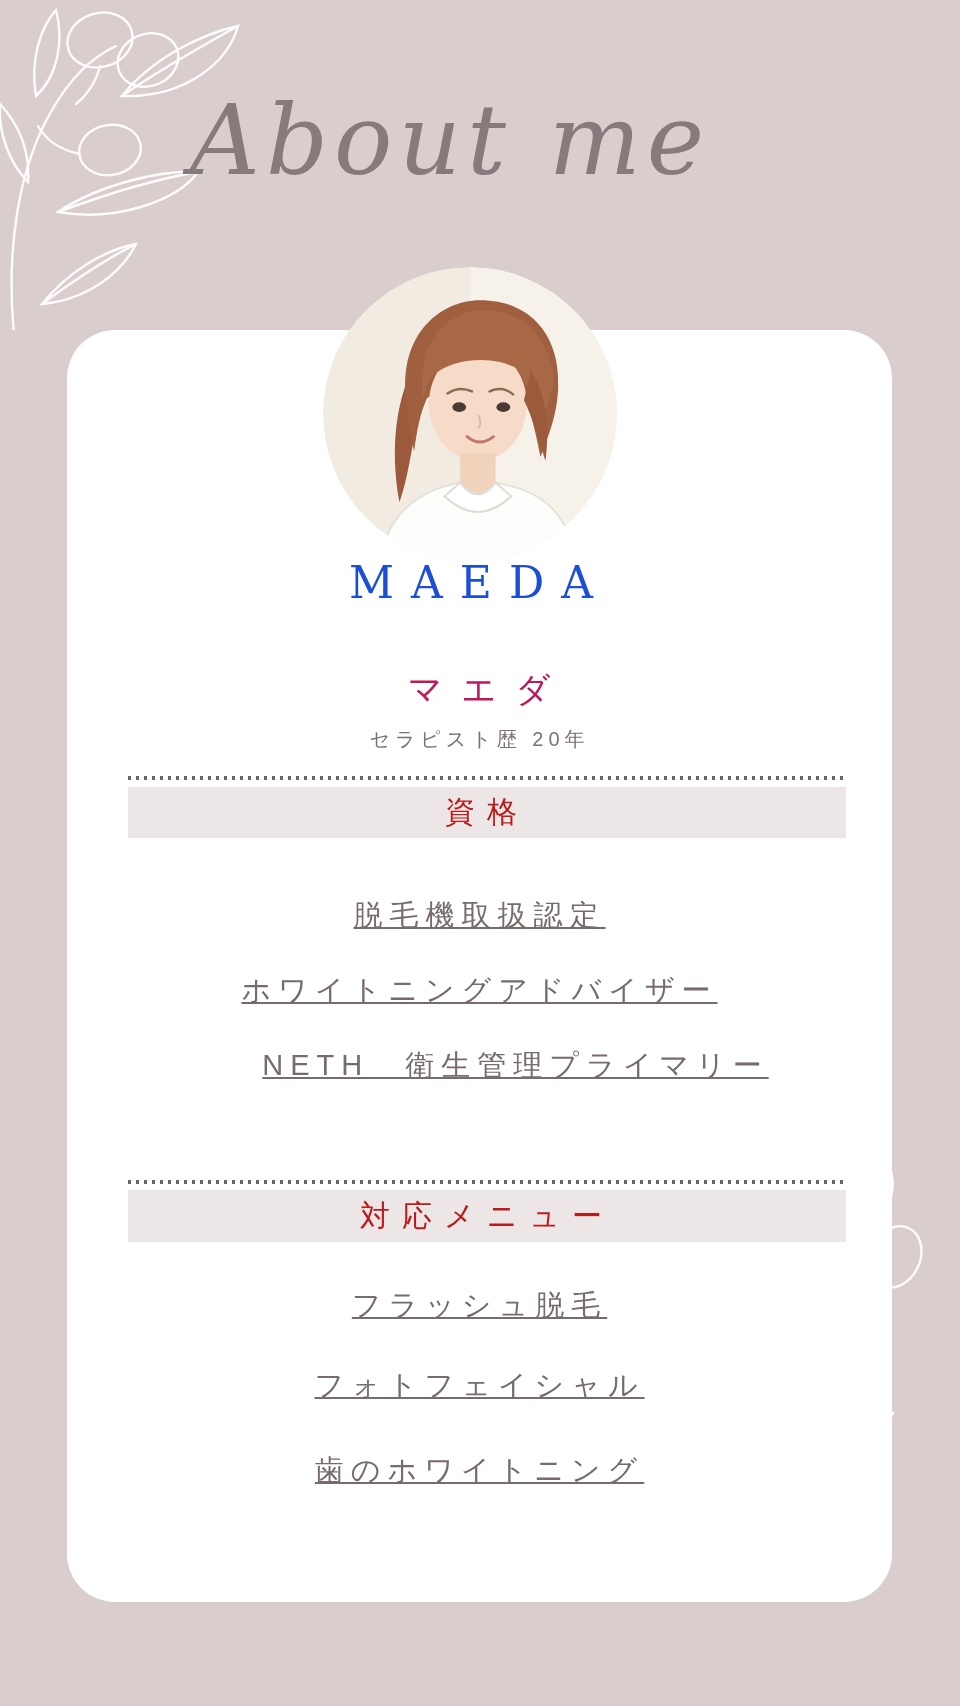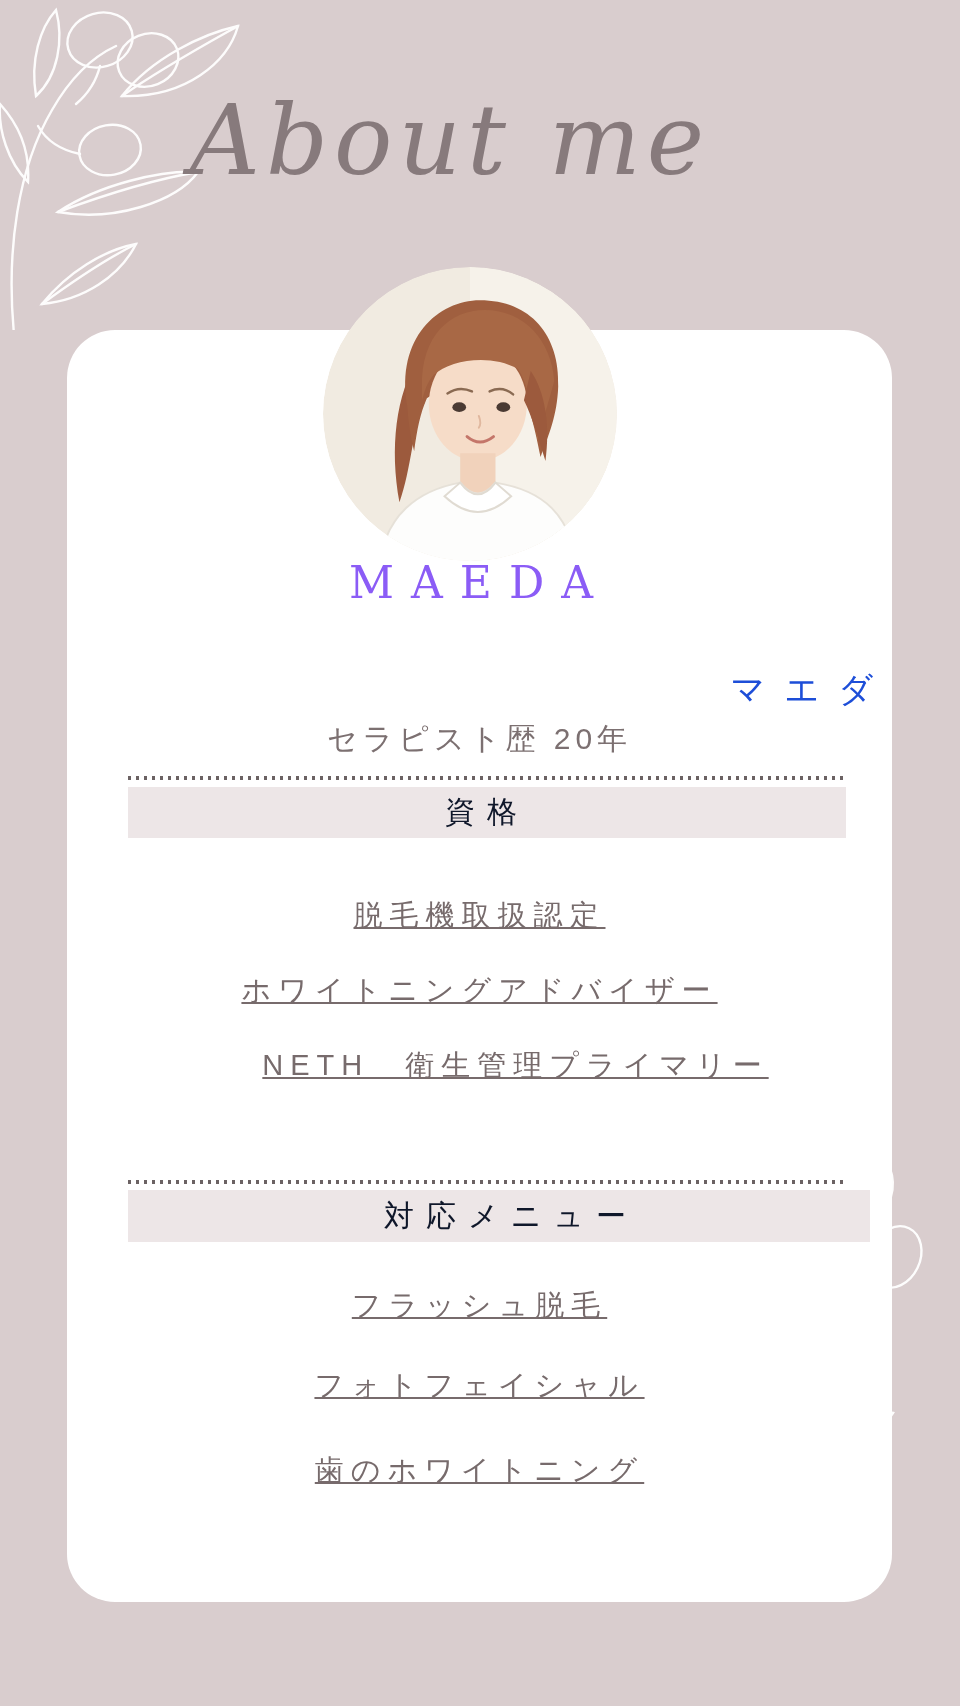--- a/index.html
+++ b/index.html
@@ -38,52 +38,53 @@
     overflow:hidden;
   }
   .portrait svg{display:block;width:100%;height:100%;}
 
   .profile-name{
     position:absolute;top:225px;left:0;width:100%;
     text-align:center;
     font-family:"DejaVu Serif","Liberation Serif",serif;
     font-size:44px;line-height:56px;
     letter-spacing:17px;
-    color:#8b5cf6;
+    color:#1d4ed8;
   }
   .profile-kana{
     position:absolute;top:337px;left:0;width:100%;
-    text-align:right;
+    text-align:center;
     font-size:34px;line-height:44px;
     letter-spacing:19px;
-    color:#1d4ed8;
+    color:#be185d;
+    padding-left:9px;
   }
   .profile-exp{
     position:absolute;top:393px;left:0;width:100%;
     text-align:center;
-    font-size:30px;line-height:32px;
+    font-size:20px;line-height:32px;
     letter-spacing:5px;
     color:#7c7071;
   }
 
   .dotted{
     position:absolute;left:61px;width:718px;height:4px;
     background:repeating-linear-gradient(90deg,#6b6263 0,#6b6263 3px,transparent 3px,transparent 8px);
   }
   .dotted-1{top:446px;}
   .dotted-2{top:850px;}
 
   .band{
     position:absolute;left:61px;width:718px;
     background:#ede6e7;
     display:flex;align-items:center;justify-content:center;
-    font-size:30px;letter-spacing:12px;color:#0f172a;
+    font-size:30px;letter-spacing:12px;color:#b91c1c;
   }
   .band-1{top:457px;height:51px;}
-  .band-2{top:860px;height:52px;padding-left:24px;}
+  .band-2{top:860px;height:52px;}
 
   .list-item{
     position:absolute;left:0;width:100%;
     text-align:center;
     font-size:29px;line-height:36px;
     letter-spacing:7px;
     color:#776b6c;
     text-decoration:underline;
   }
   .q1{top:567px;} .q2{top:642px;} .q3{top:717px;padding-left:36px;}

